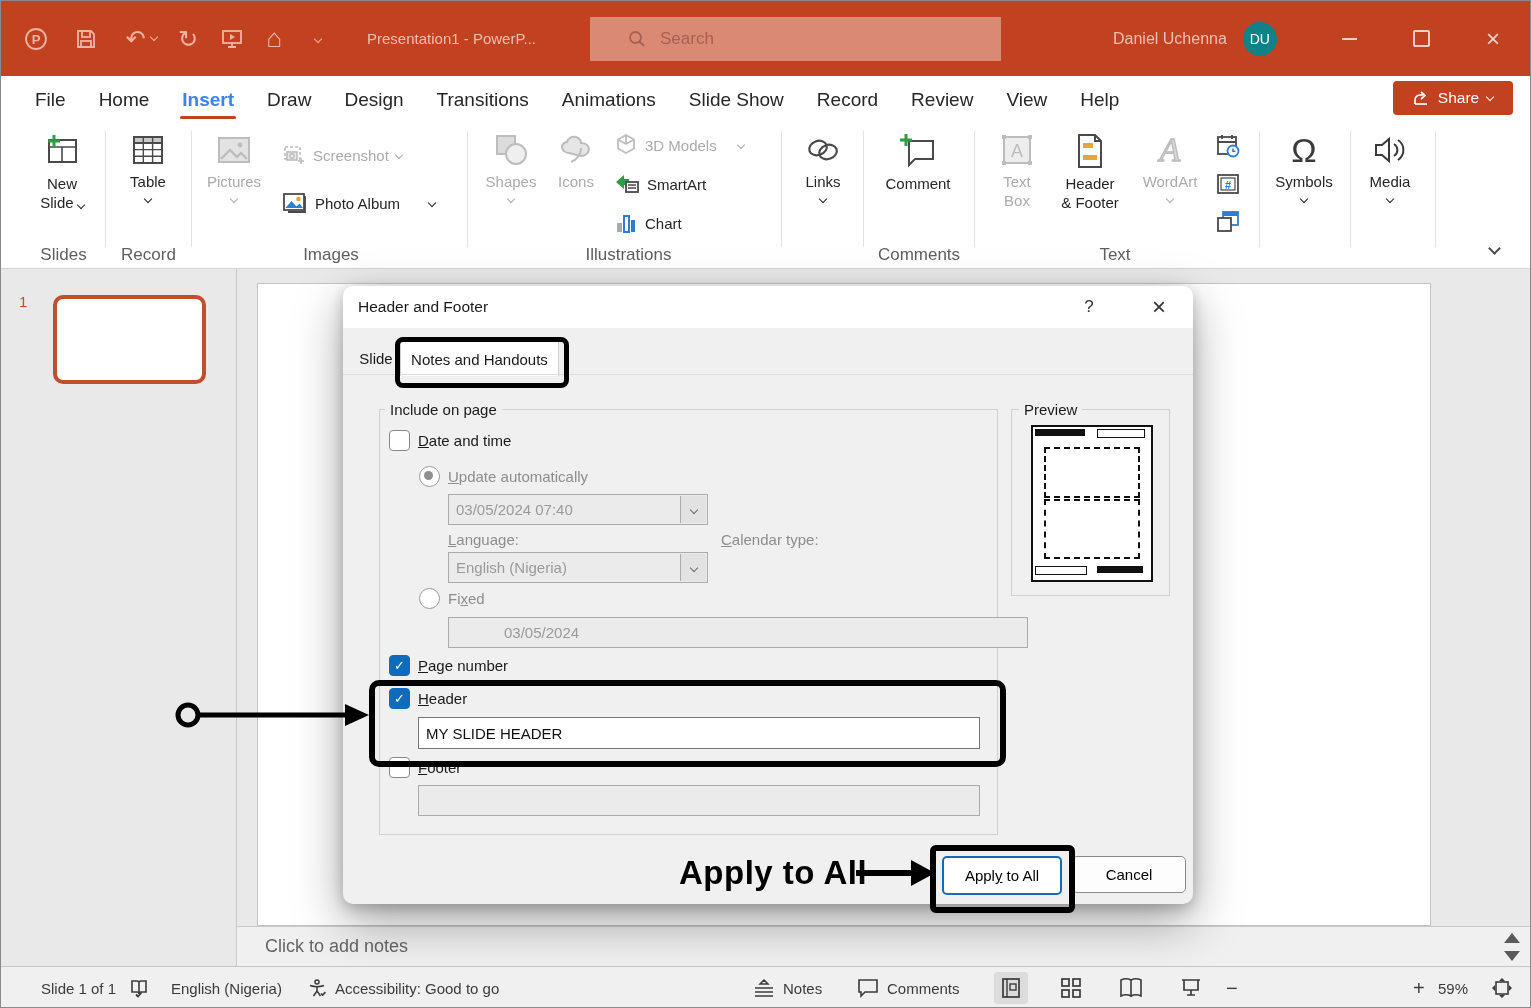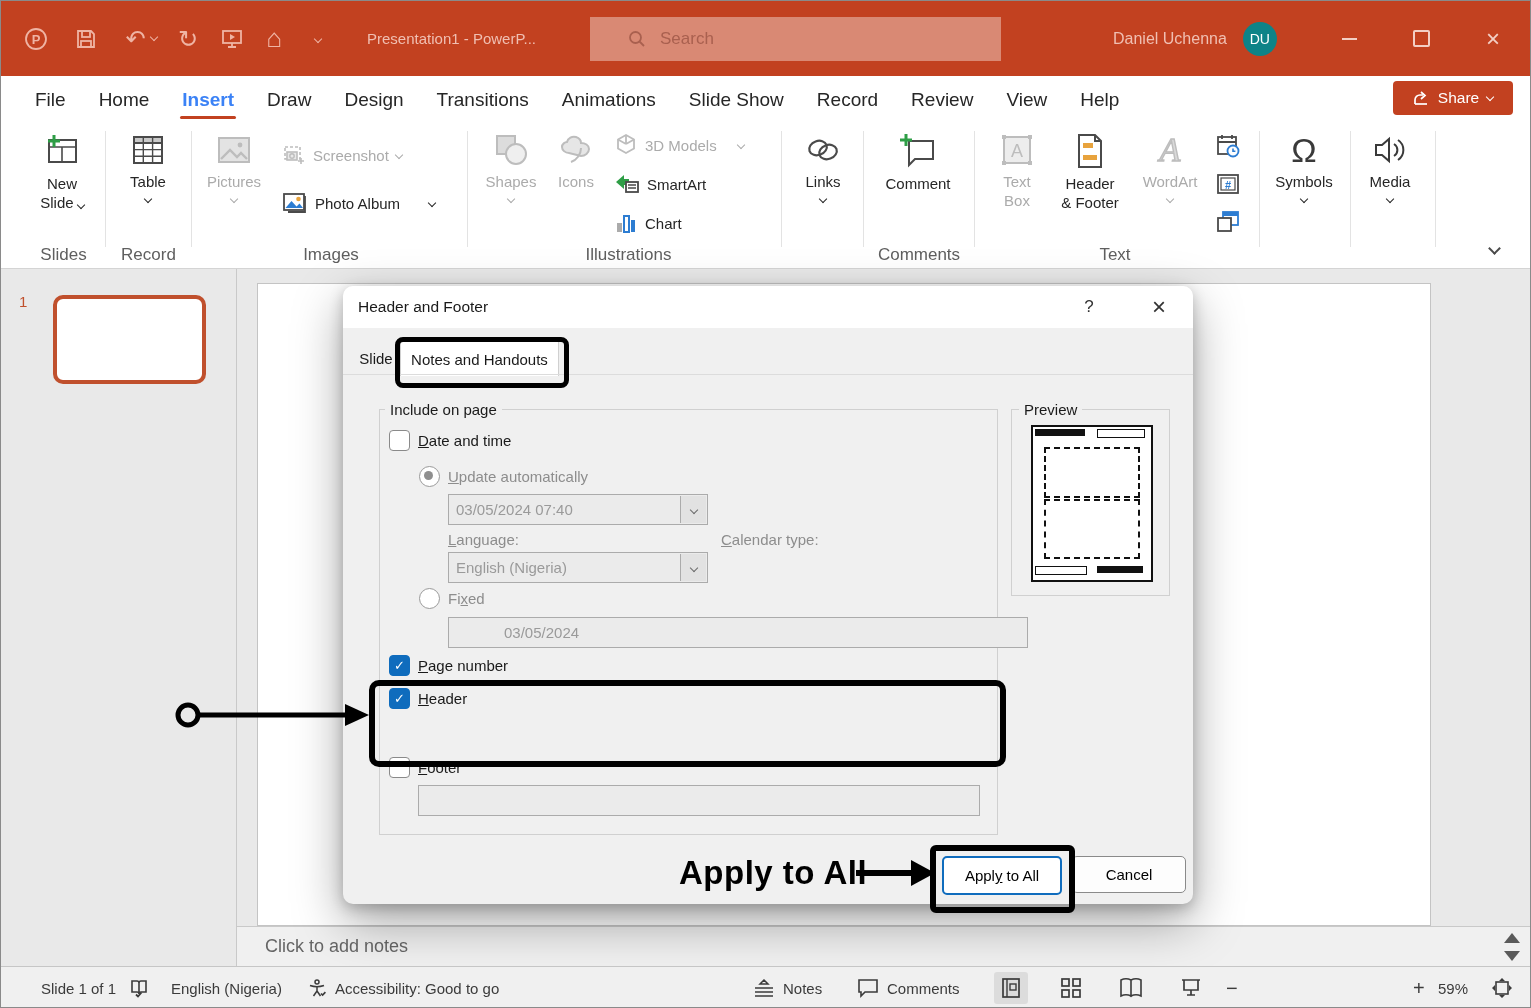--- a/index.html
+++ b/index.html
@@ -428,20 +428,21 @@
 
     <div class="cb checked" style="left:46px;top:369px;">
         <span>✓</span>
       </div>
     <div class="dlg-label" style="left:75px;top:371px;"><u>P</u>age number</div>
 
     <div class="cb checked" style="left:46px;top:402px;">
         <span>✓</span>
       </div>
     <div class="dlg-label" style="left:75px;top:404px;"><u>H</u>eader</div>
+    <input class="txtinput" style="left: 75px; top: 431px; width: 553px; height: 30px;" value="MY SLIDE HEADER">
 
     <div class="cb" style="left:46px;top:471px;"></div>
     <div class="dlg-label" style="left:75px;top:473px;"><u>F</u>ooter</div>
     <div class="txtdis" style="left:75px;top:499px;width:560px;height:29px;">
         <span></span>
       </div>
 
     <div class="groupbox" style="left:668px;top:123px;width:157px;height:185px;"></div>
     <div class="grouplabel" style="left:676px;top:115px;">Preview</div>
     <div class="pv-page">

